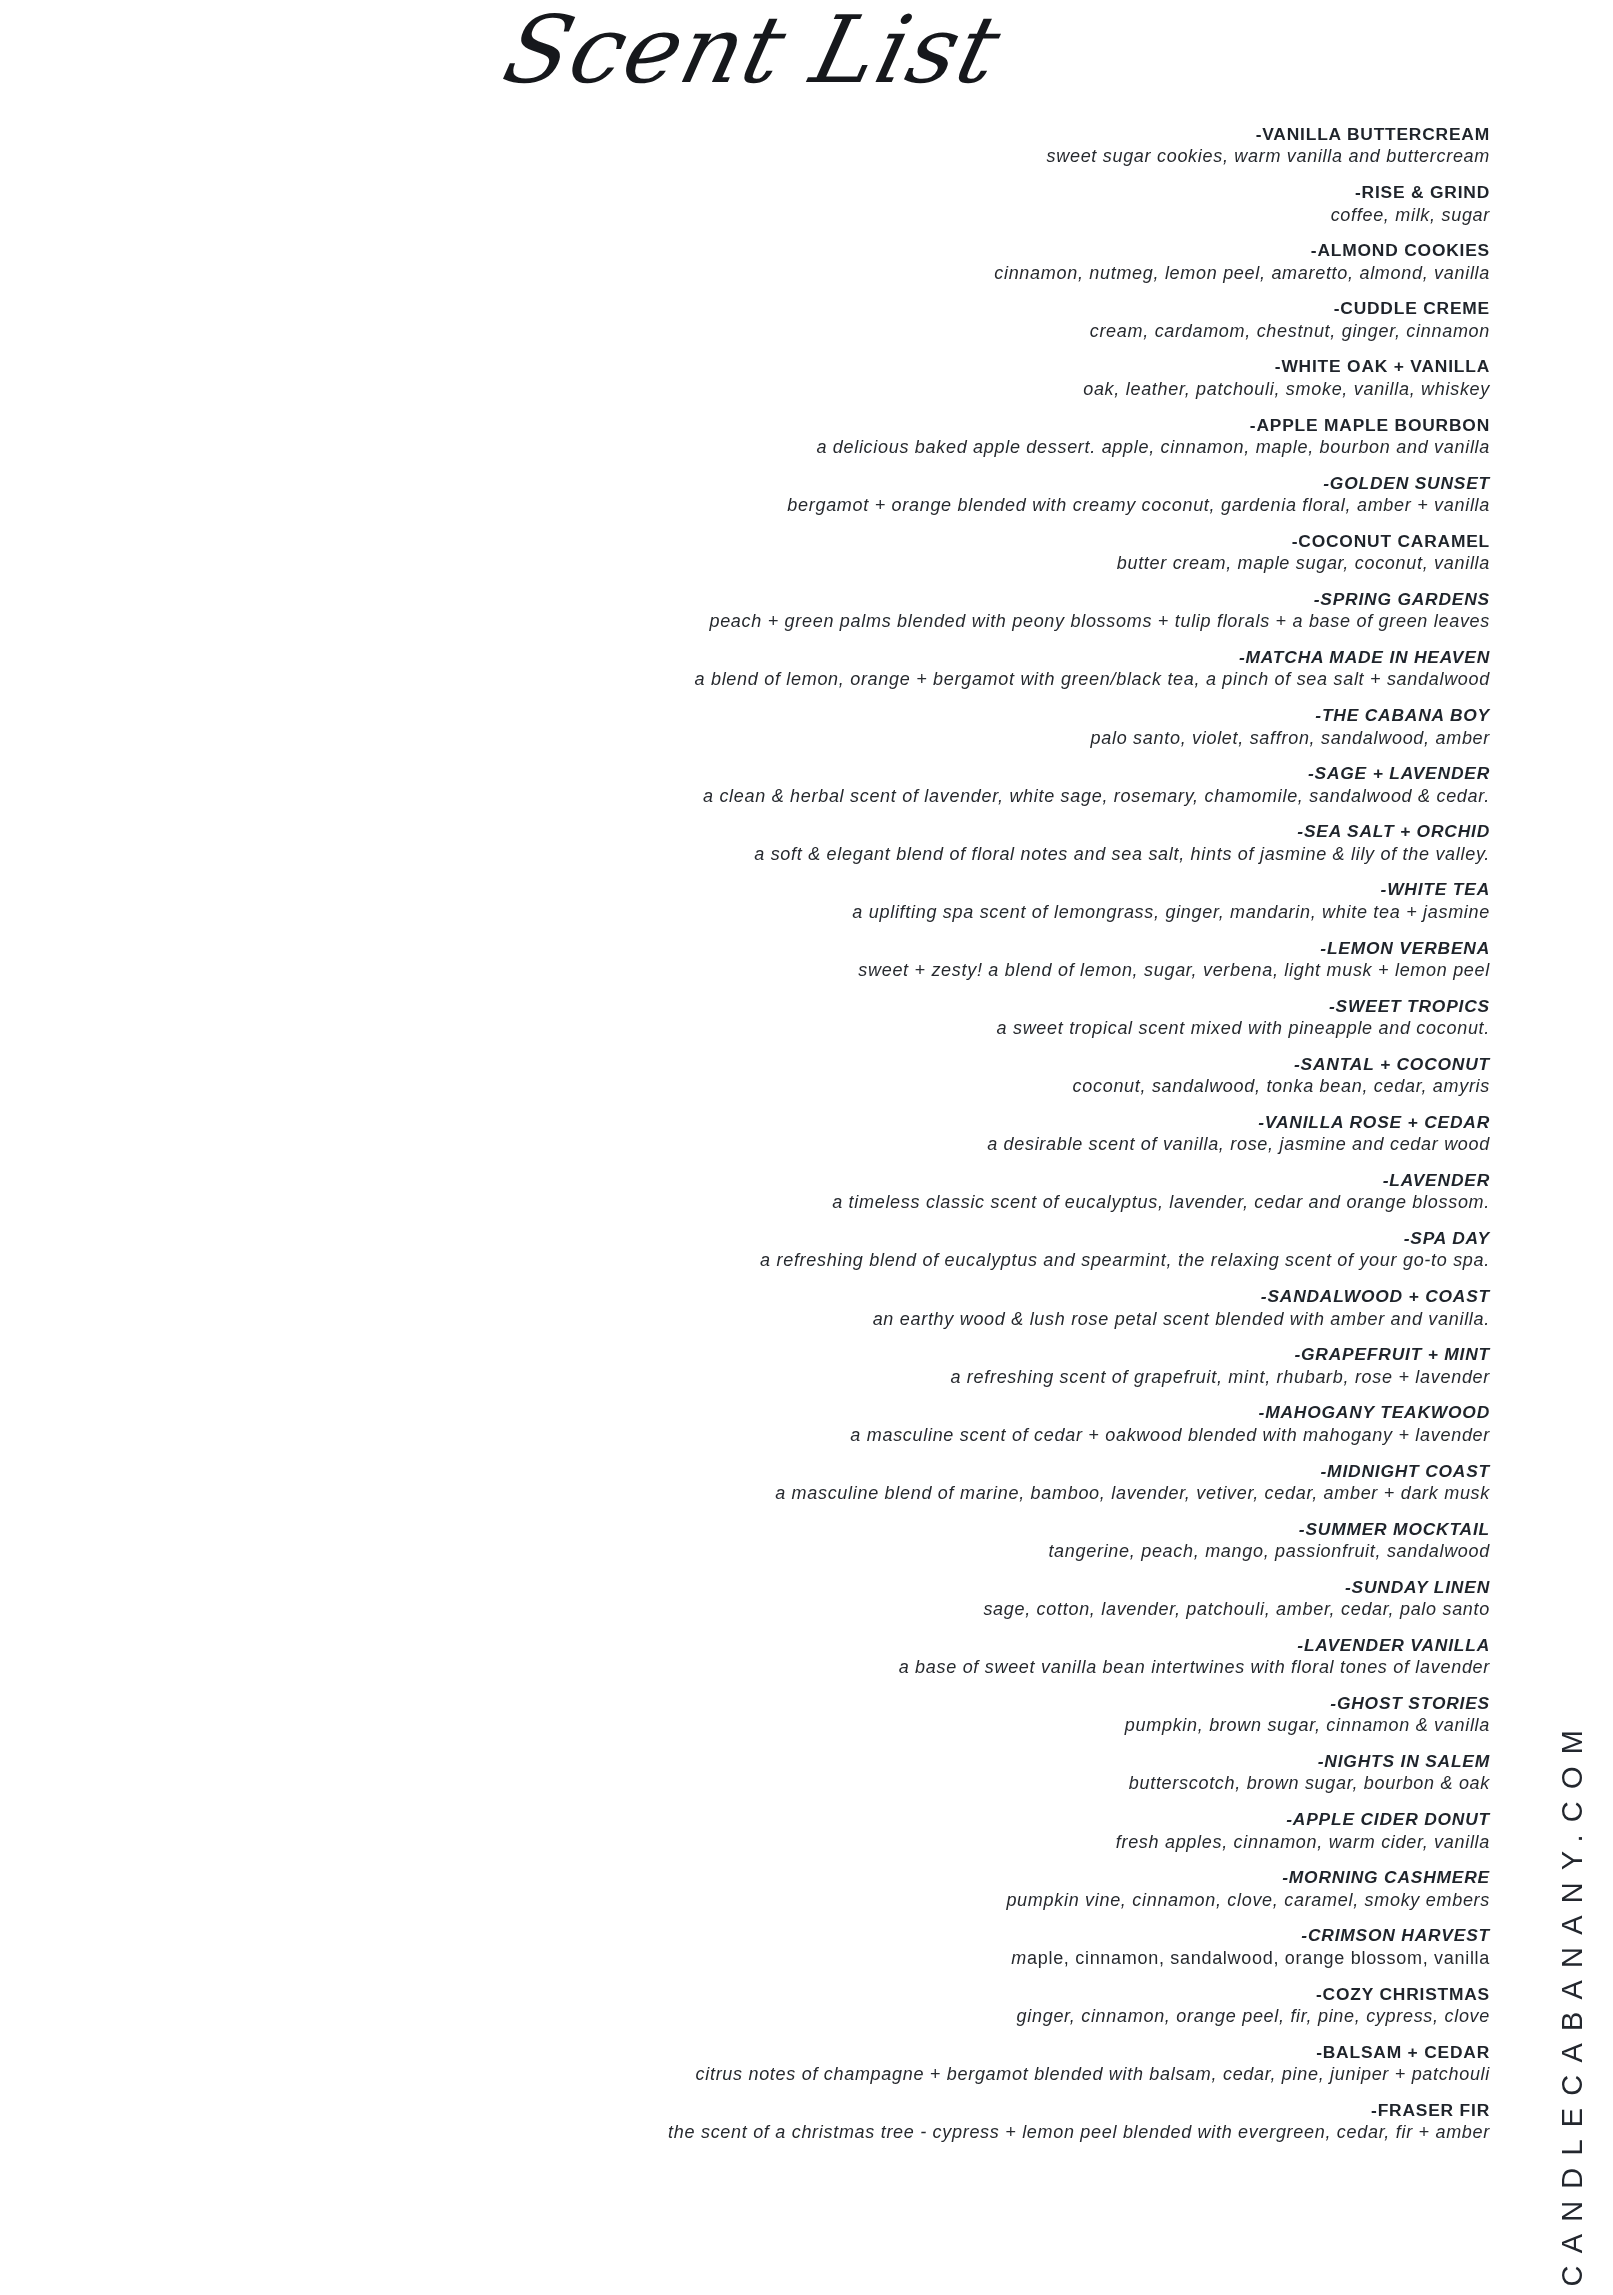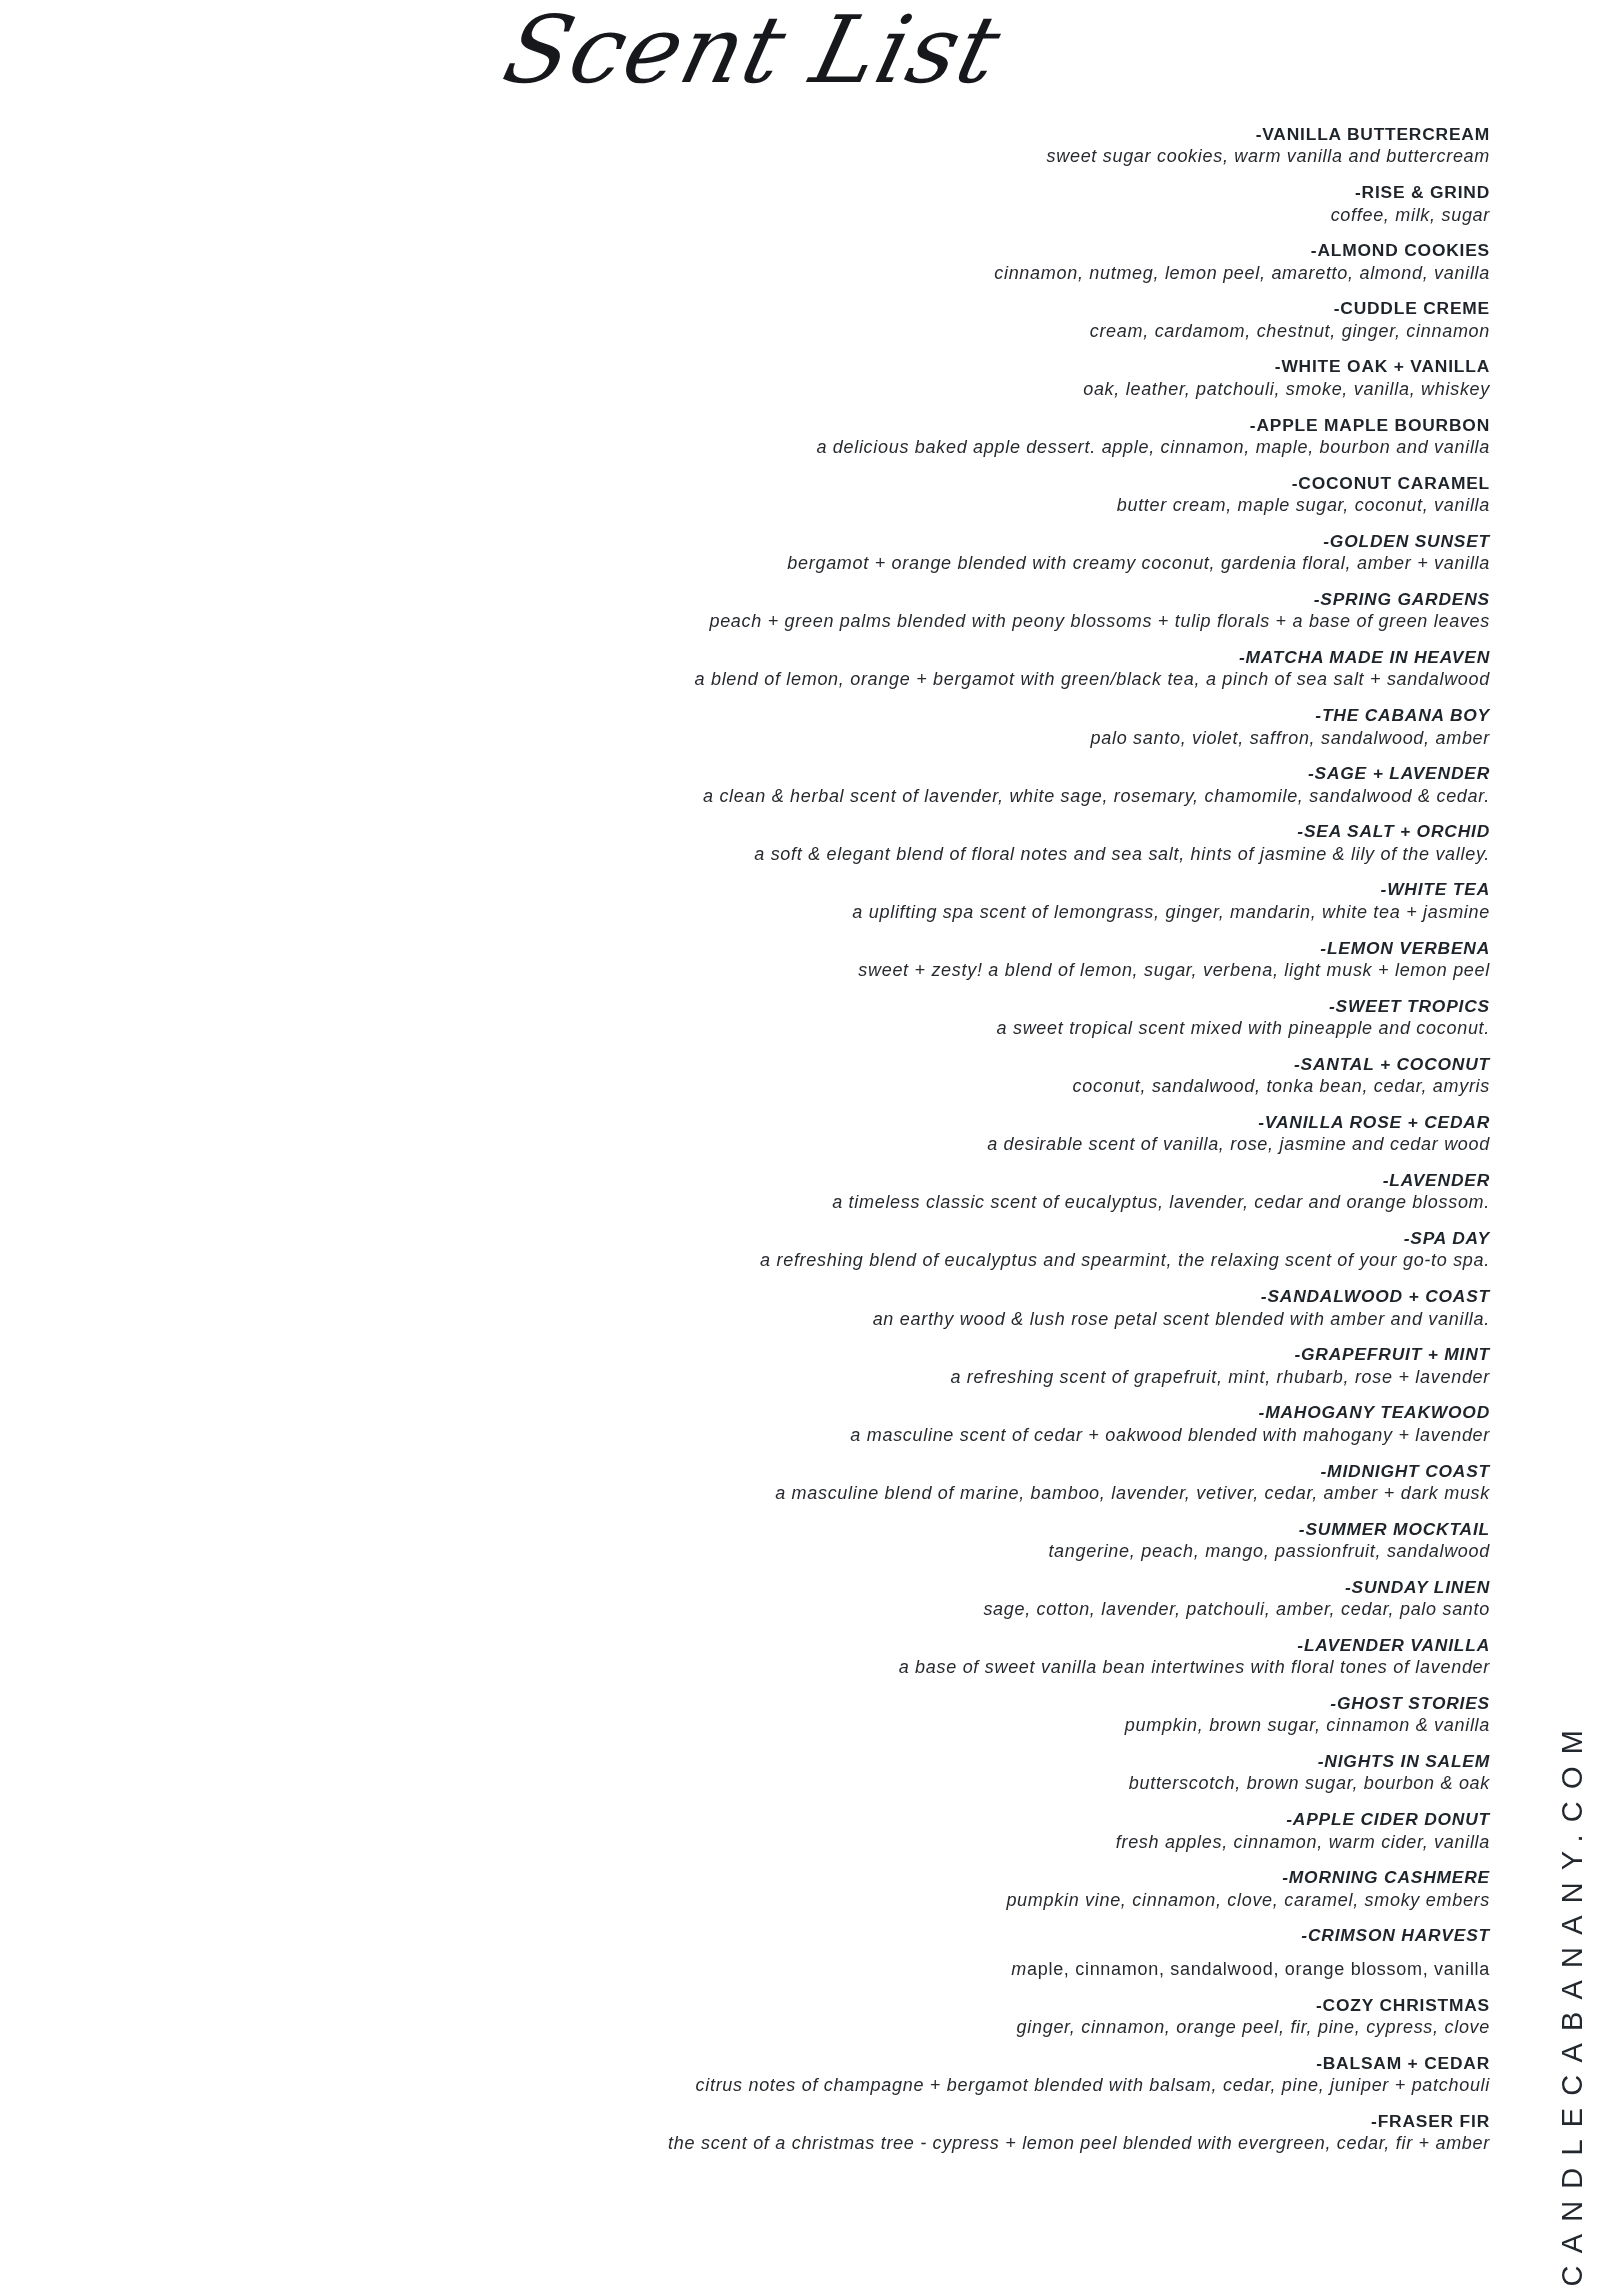--- a/index.html
+++ b/index.html
@@ -24,21 +24,21 @@
   .scent-name{
     font-size:17.4px;line-height:22.4px;letter-spacing:0.8px;
     color:#1f242b;white-space:nowrap;
   }
   .scent-name.name-bold{font-weight:700;font-style:normal;}
   .scent-name.name-italic{font-weight:600;font-style:italic;}
   .scent-desc{
     font-size:18px;line-height:22.4px;letter-spacing:0.7px;
     font-style:italic;color:#26292e;white-space:nowrap;
   }
-  .scent-desc.upright{font-style:normal;margin-top:11px;}
+  .scent-desc.upright{font-style:normal;}
   .scent-desc.first-italic::first-letter{font-style:italic;}
   .vertical-site{
     position:absolute;right:25px;bottom:8.3px;
     writing-mode:vertical-rl;transform:rotate(180deg);
     font-size:29px;font-weight:300;letter-spacing:.42em;
     color:#23272e;
   }
 </style>
 </head>
 <body>
@@ -65,26 +65,26 @@
       </section>
       <section class="item">
         <div class="scent-name name-bold">-WHITE OAK + VANILLA</div>
         <div class="scent-desc">oak, leather, patchouli, smoke, vanilla, whiskey</div>
       </section>
       <section class="item">
         <div class="scent-name name-bold">-APPLE MAPLE BOURBON</div>
         <div class="scent-desc">a delicious baked apple dessert. apple, cinnamon, maple, bourbon and vanilla</div>
       </section>
       <section class="item">
+        <div class="scent-name name-italic">-GOLDEN SUNSET</div>
+        <div class="scent-desc">bergamot + orange blended with creamy coconut, gardenia floral, amber + vanilla</div>
+      </section>
+      <section class="item">
         <div class="scent-name name-bold">-COCONUT CARAMEL</div>
         <div class="scent-desc">butter cream, maple sugar, coconut, vanilla</div>
-      </section>
-      <section class="item">
-        <div class="scent-name name-italic">-GOLDEN SUNSET</div>
-        <div class="scent-desc">bergamot + orange blended with creamy coconut, gardenia floral, amber + vanilla</div>
       </section>
       <section class="item">
         <div class="scent-name name-italic">-SPRING GARDENS</div>
         <div class="scent-desc">peach + green palms blended with peony blossoms + tulip florals + a base of green leaves</div>
       </section>
       <section class="item">
         <div class="scent-name name-italic">-MATCHA MADE IN HEAVEN</div>
         <div class="scent-desc">a blend of lemon, orange + bergamot with green/black tea, a pinch of sea salt + sandalwood</div>
       </section>
       <section class="item">

